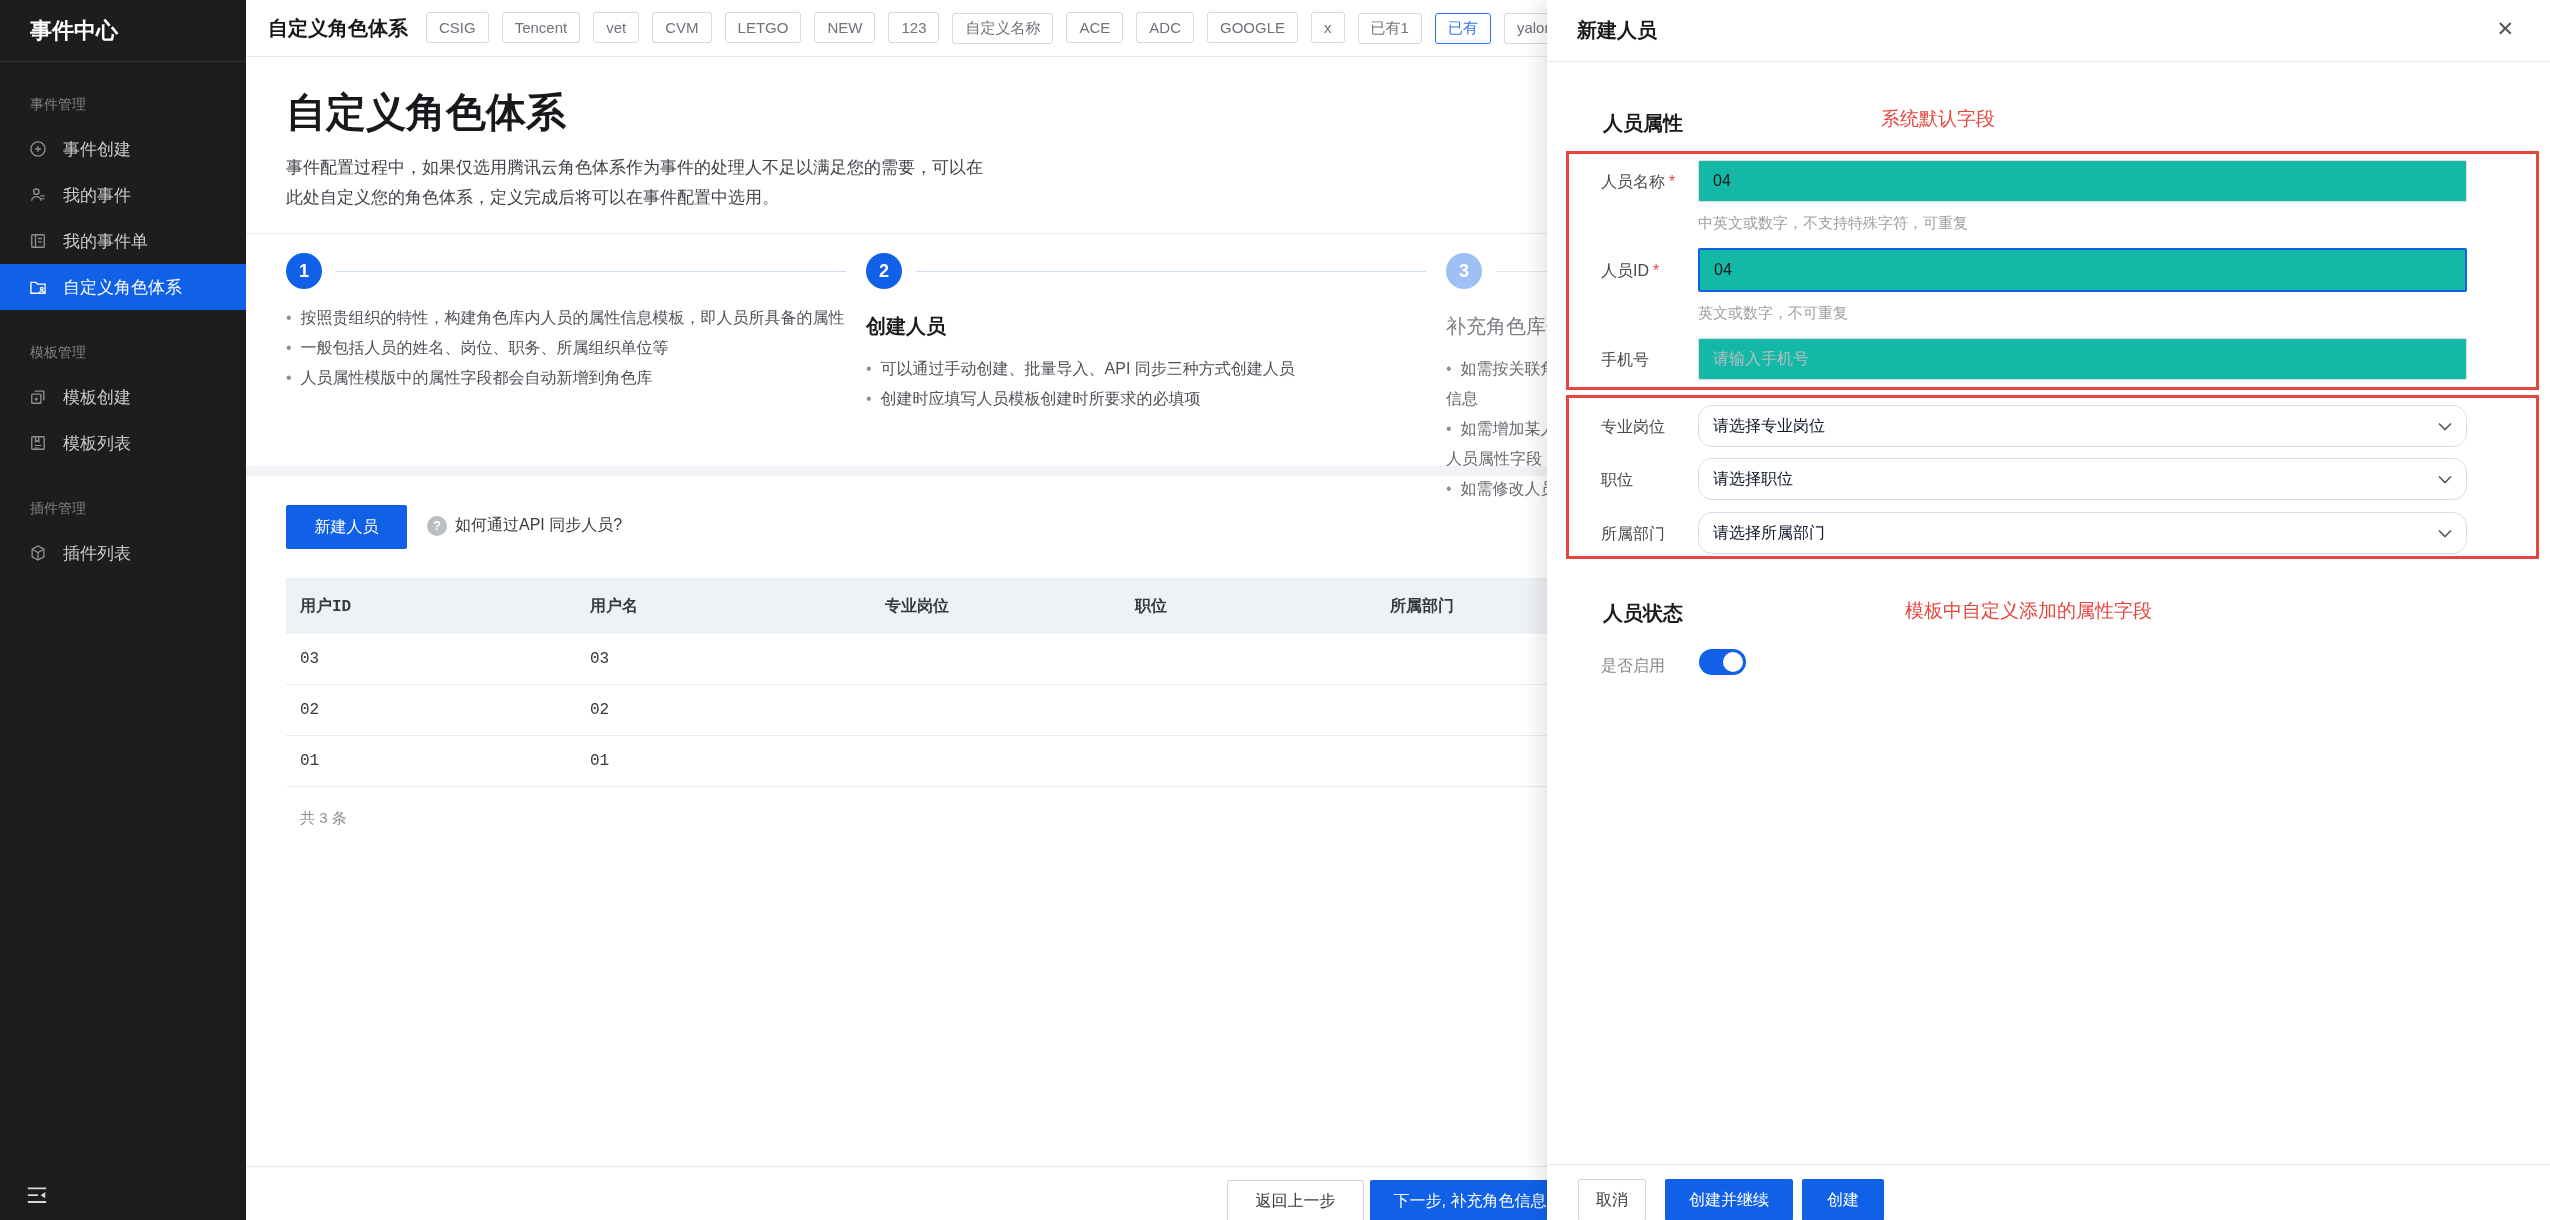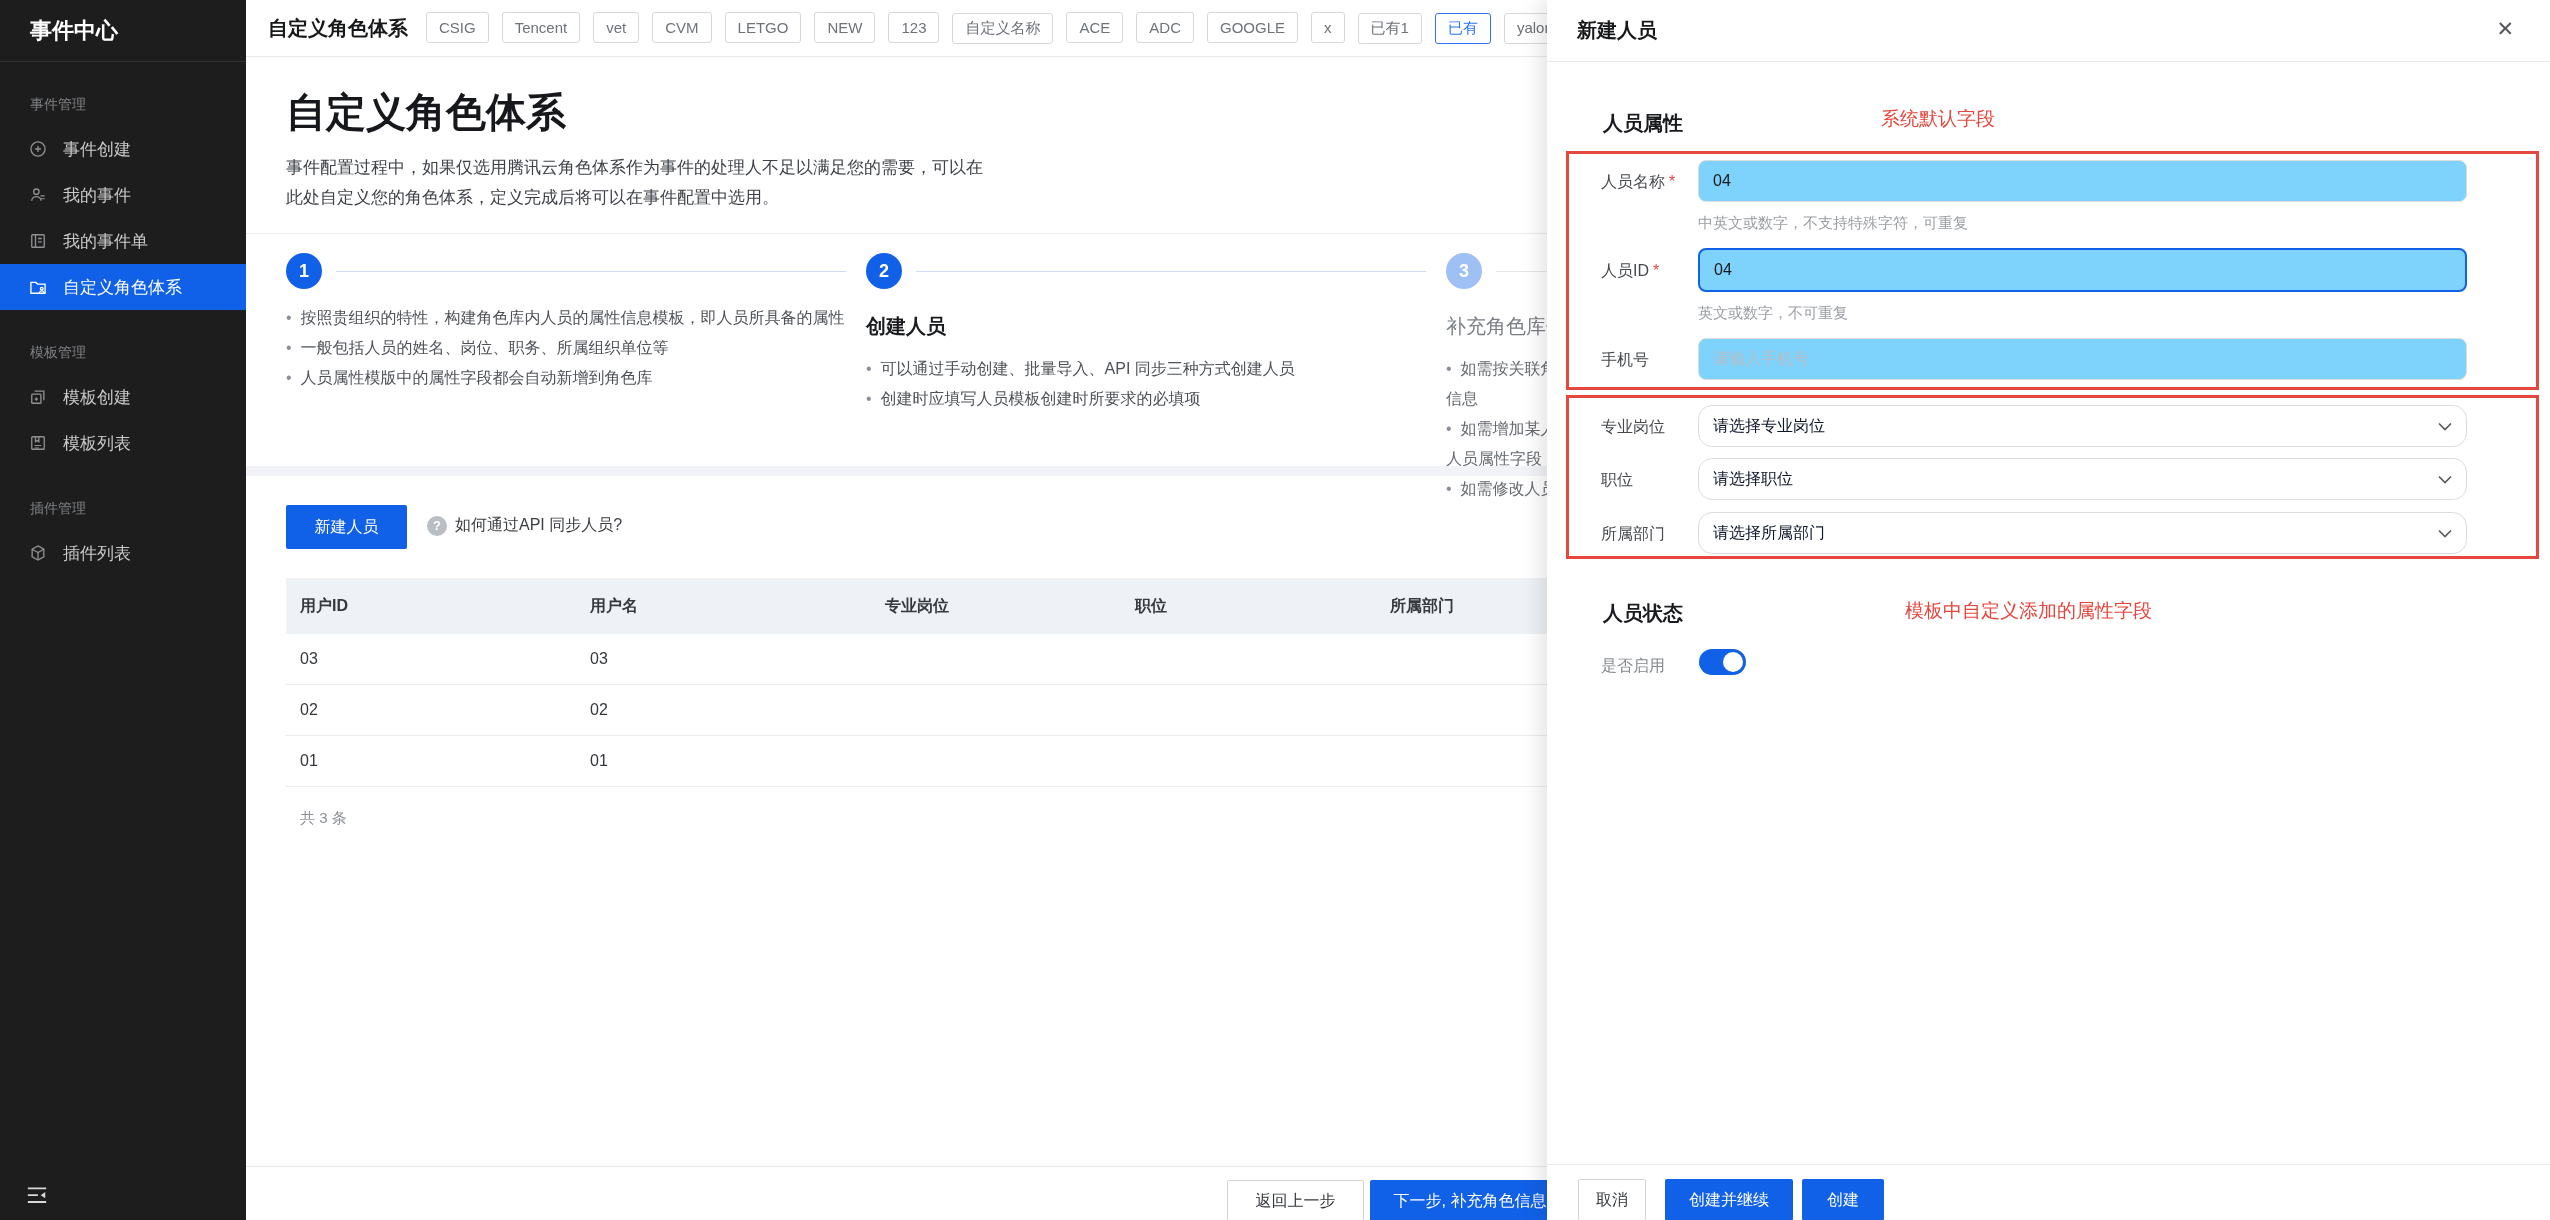--- a/index.html
+++ b/index.html
@@ -54,21 +54,21 @@
   .btn-primary { background:var(--primary); color:#fff; }
   .btn-plain { background:#fff; color:#35383c; border:1px solid #d5d5d5; }
 
   .create-user-btn { position:absolute; left:40px; top:448px; width:121px; height:44px; }
   .help-link { position:absolute; left:181px; top:458px; display:flex; align-items:center; gap:8px;
     font-size:16px; color:#3a3d41; cursor:pointer; }
   .help-q { width:20px; height:20px; border-radius:50%; background:#b9bdc4; color:#fff; font-size:13px;
     font-weight:700; display:flex; align-items:center; justify-content:center; }
 
   .table { position:absolute; left:40px; right:40px; top:521px; }
-  .t-row { display:flex; align-items:center; }
+  .t-row { display:flex; align-items:center;font-family:Liberation Mono, monospace; }
   .t-head { height:56px; background:#eef1f5; font-weight:700; color:#35383c; font-size:16px; }
   .t-body .t-row { height:51px; border-bottom:1px solid #e9ecf0; color:#35383c; font-size:16px; background:#fff; }
   .t-cell { padding-left:14px; }
   .c1{width:290px;} .c2{width:295px;} .c3{width:250px;} .c4{width:255px;} .c5{flex:1;}
   .t-total { margin-top:22px; padding-left:14px; color:#8d9197; font-size:15px; }
 
   .main-footer { position:absolute; left:0; right:0; bottom:0; height:54px; background:#fff; border-top:1px solid #e9e9e9; }
   .back-btn { position:absolute; left:981px; top:13px; width:137px; height:42px; }
   .next-btn { position:absolute; left:1124px; top:13px; width:200px; height:42px; white-space:nowrap; }
 
@@ -77,22 +77,22 @@
     box-shadow:-8px 0 18px rgba(0,0,0,.10); z-index:10; }
   .dw-header { height:62px; border-bottom:1px solid #e9e9e9; display:flex; align-items:center; padding:0 30px;
     font-size:20px; font-weight:700; color:#17181a; }
   .dw-close { position:absolute; right:36px; top:17px; font-size:21px; color:#54565a; cursor:pointer; font-weight:400; }
   .dw-section-title { position:absolute; font-size:20px; font-weight:600; color:#191b1e; }
   .dw-red-note { position:absolute; color:var(--red); font-size:19px; }
   .red-box { position:absolute; border:3px solid var(--red); }
 
   .dw-label { position:absolute; font-size:16px; color:#46494e; }
   .req { color:var(--red); margin-left:4px; }
-  .dw-input { position:absolute; width:769px; height:42px; border:1px solid #dcdcdc; border-radius:8px;
-    font-size:16px; padding:0 14px; color:#17181a; background:#7dd3fc; outline:none;
+  .dw-input { position:absolute; width:769px; height:42px; border:1px solid #dcdcdc; border-radius:2px;
+    font-size:16px; padding:0 14px; color:#17181a; background:#14b8a6; outline:none;
     font-family:"Liberation Sans","DejaVu Sans",sans-serif; }
   .dw-input::placeholder { color:#b9bdc2; }
   .dw-input.focused { border:2px solid var(--primary); height:44px; }
   .dw-helper { position:absolute; font-size:15px; color:#9a9ea3; }
   .dw-select { position:absolute; width:769px; height:42px; border:1px solid #dcdcdc; border-radius:14px;
     display:flex; align-items:center; padding:0 14px; font-size:16px; color:#0f172a; cursor:pointer; background:#fff; }
   .dw-select .chev { margin-left:auto; display:flex; color:#55585c; }
 
   .toggle { position:absolute; width:47px; height:26px; border-radius:13px; background:var(--primary); cursor:pointer; }
   .toggle .knob { position:absolute; right:3px; top:3px; width:20px; height:20px; border-radius:50%; background:#fff; }

